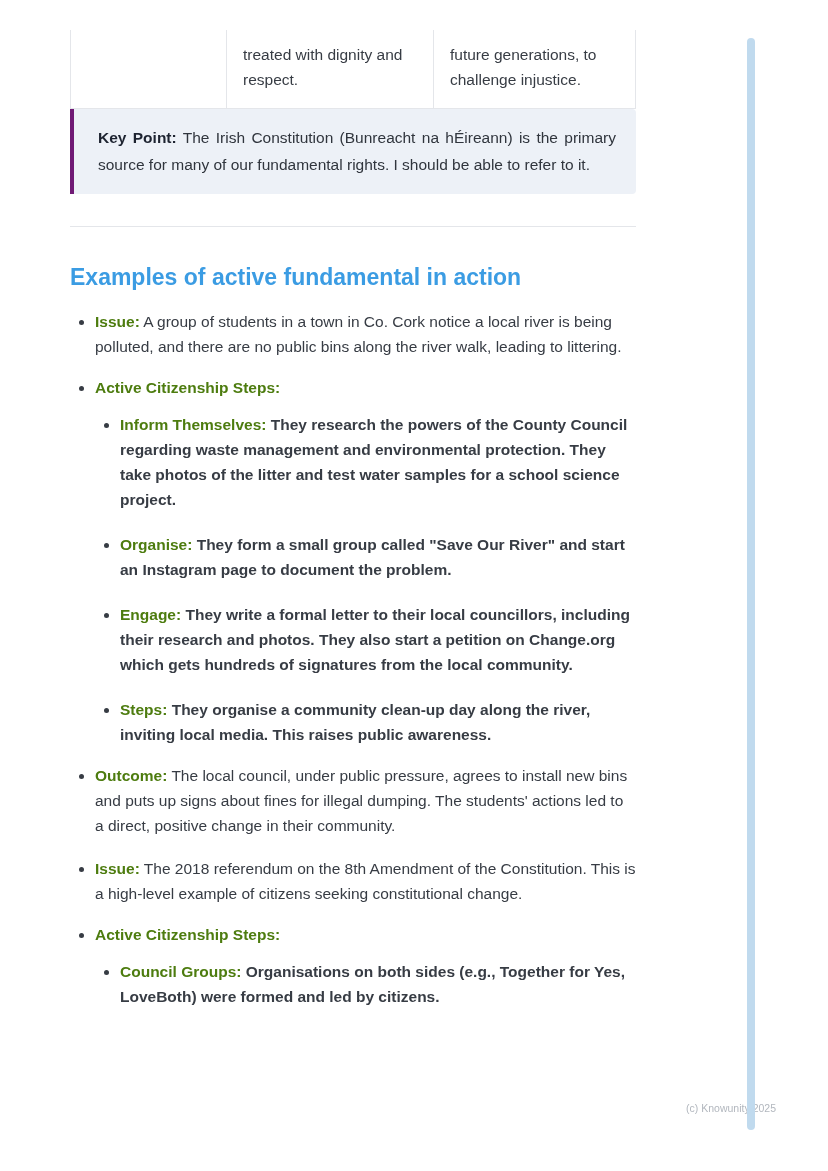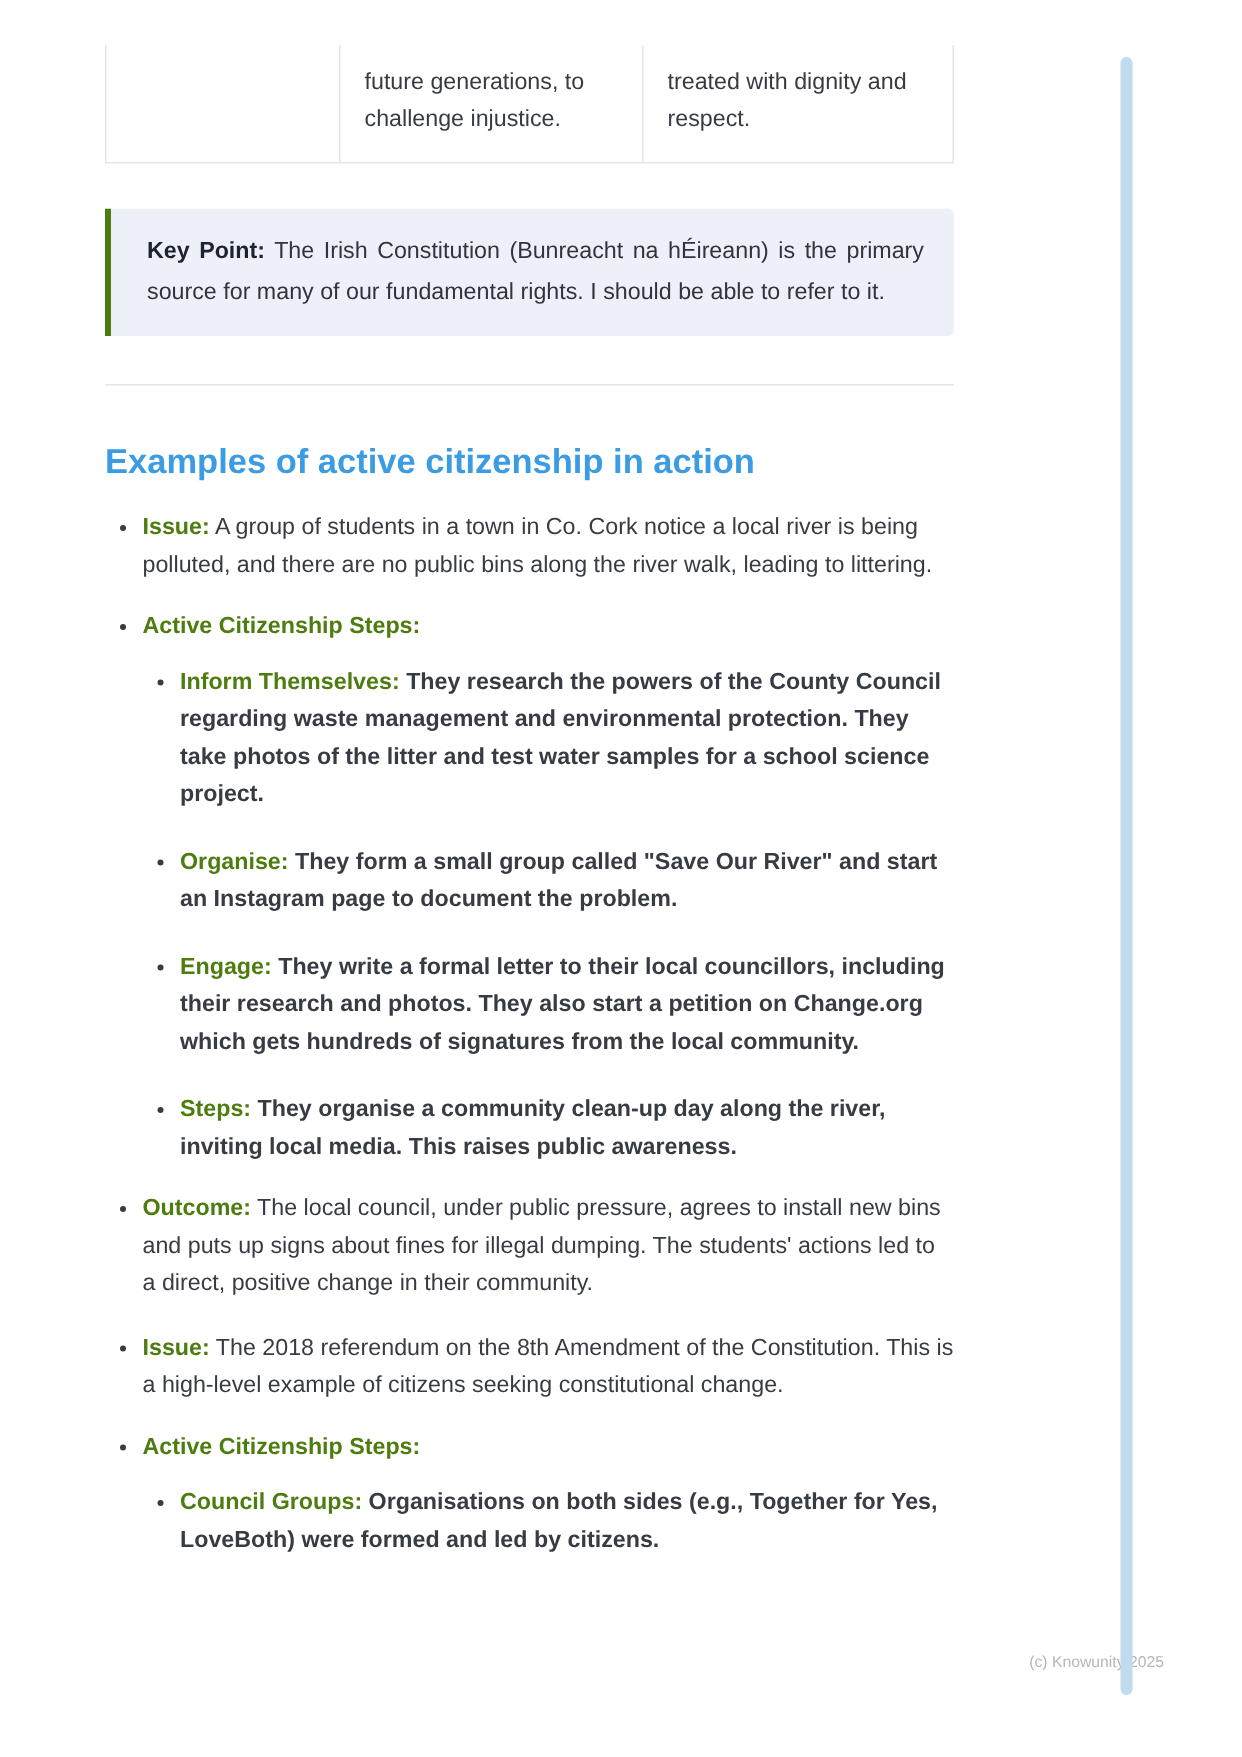--- a/index.html
+++ b/index.html
@@ -17,21 +17,21 @@
   .top-table .cell {
     padding:12px 16px 16px 16px; font-size:15.5px; line-height:25px; color:#373c44;
     box-sizing:border-box;
   }
   .top-table .c1 { width:155px; }
   .top-table .c2 { width:207px; border-left:1px solid #e4e6ea; }
   .top-table .c3 { width:202px; border-left:1px solid #e4e6ea; }
 
   
   .keypoint {
-    margin-top:30px; background:#edf1f7; border-left:4px solid #4d7c0f;
+    background:#edf1f7; border-left:4px solid #701a75;
     border-radius:0 4px 4px 0; padding:15px 20px 16px 24px;
   }
   .keypoint p { margin:0; font-size:15.5px; line-height:27px; text-align:justify; color:#30353d; }
   .keypoint strong { color:#1d2330; }
 
   hr.divider { border:none; border-top:1px solid #e4e6ea; margin:32px 0 0 0; }
 
   h2.section-title { margin:36px 0 0 0; font-size:23px; line-height:28px; font-weight:700; color:#3b9ce3; }
   h3.example-title { margin:32px 0 0 0; font-size:19px; line-height:24px; font-weight:700; color:#3b9ce3; }
 
@@ -51,31 +51,31 @@
     background:#c0daee; border-radius:4px;
   }
 </style>
 </head>
 <body>
 
 <div class="content">
 
   <div class="top-table">
     <div class="cell c1"></div>
+    <div class="cell c2">treated with dignity and respect.</div>
     <div class="cell c3">future generations, to challenge injustice.</div>
-    <div class="cell c2">treated with dignity and respect.</div>
   </div>
 
   <div class="keypoint">
     <p><strong>Key Point:</strong> <span>The Irish Constitution (Bunreacht na hÉireann) is the primary source for many of our fundamental rights. I should be able to refer to it.</span></p>
   </div>
 
   <hr class="divider">
 
-  <h2 class="section-title">Examples of active citizenship in action</h2>
+  <h2 class="section-title">Examples of active fundamental in action</h2>
 
 
   <ul class="blist">
     <li>
       <strong>Issue:</strong> <span>A group of students in a town in Co. Cork notice a local river is being polluted, and there are no public bins along the river walk, leading to littering.</span>
     </li>
     <li>
       <strong>Active Citizenship Steps:</strong>
       <ul>
         <li>

